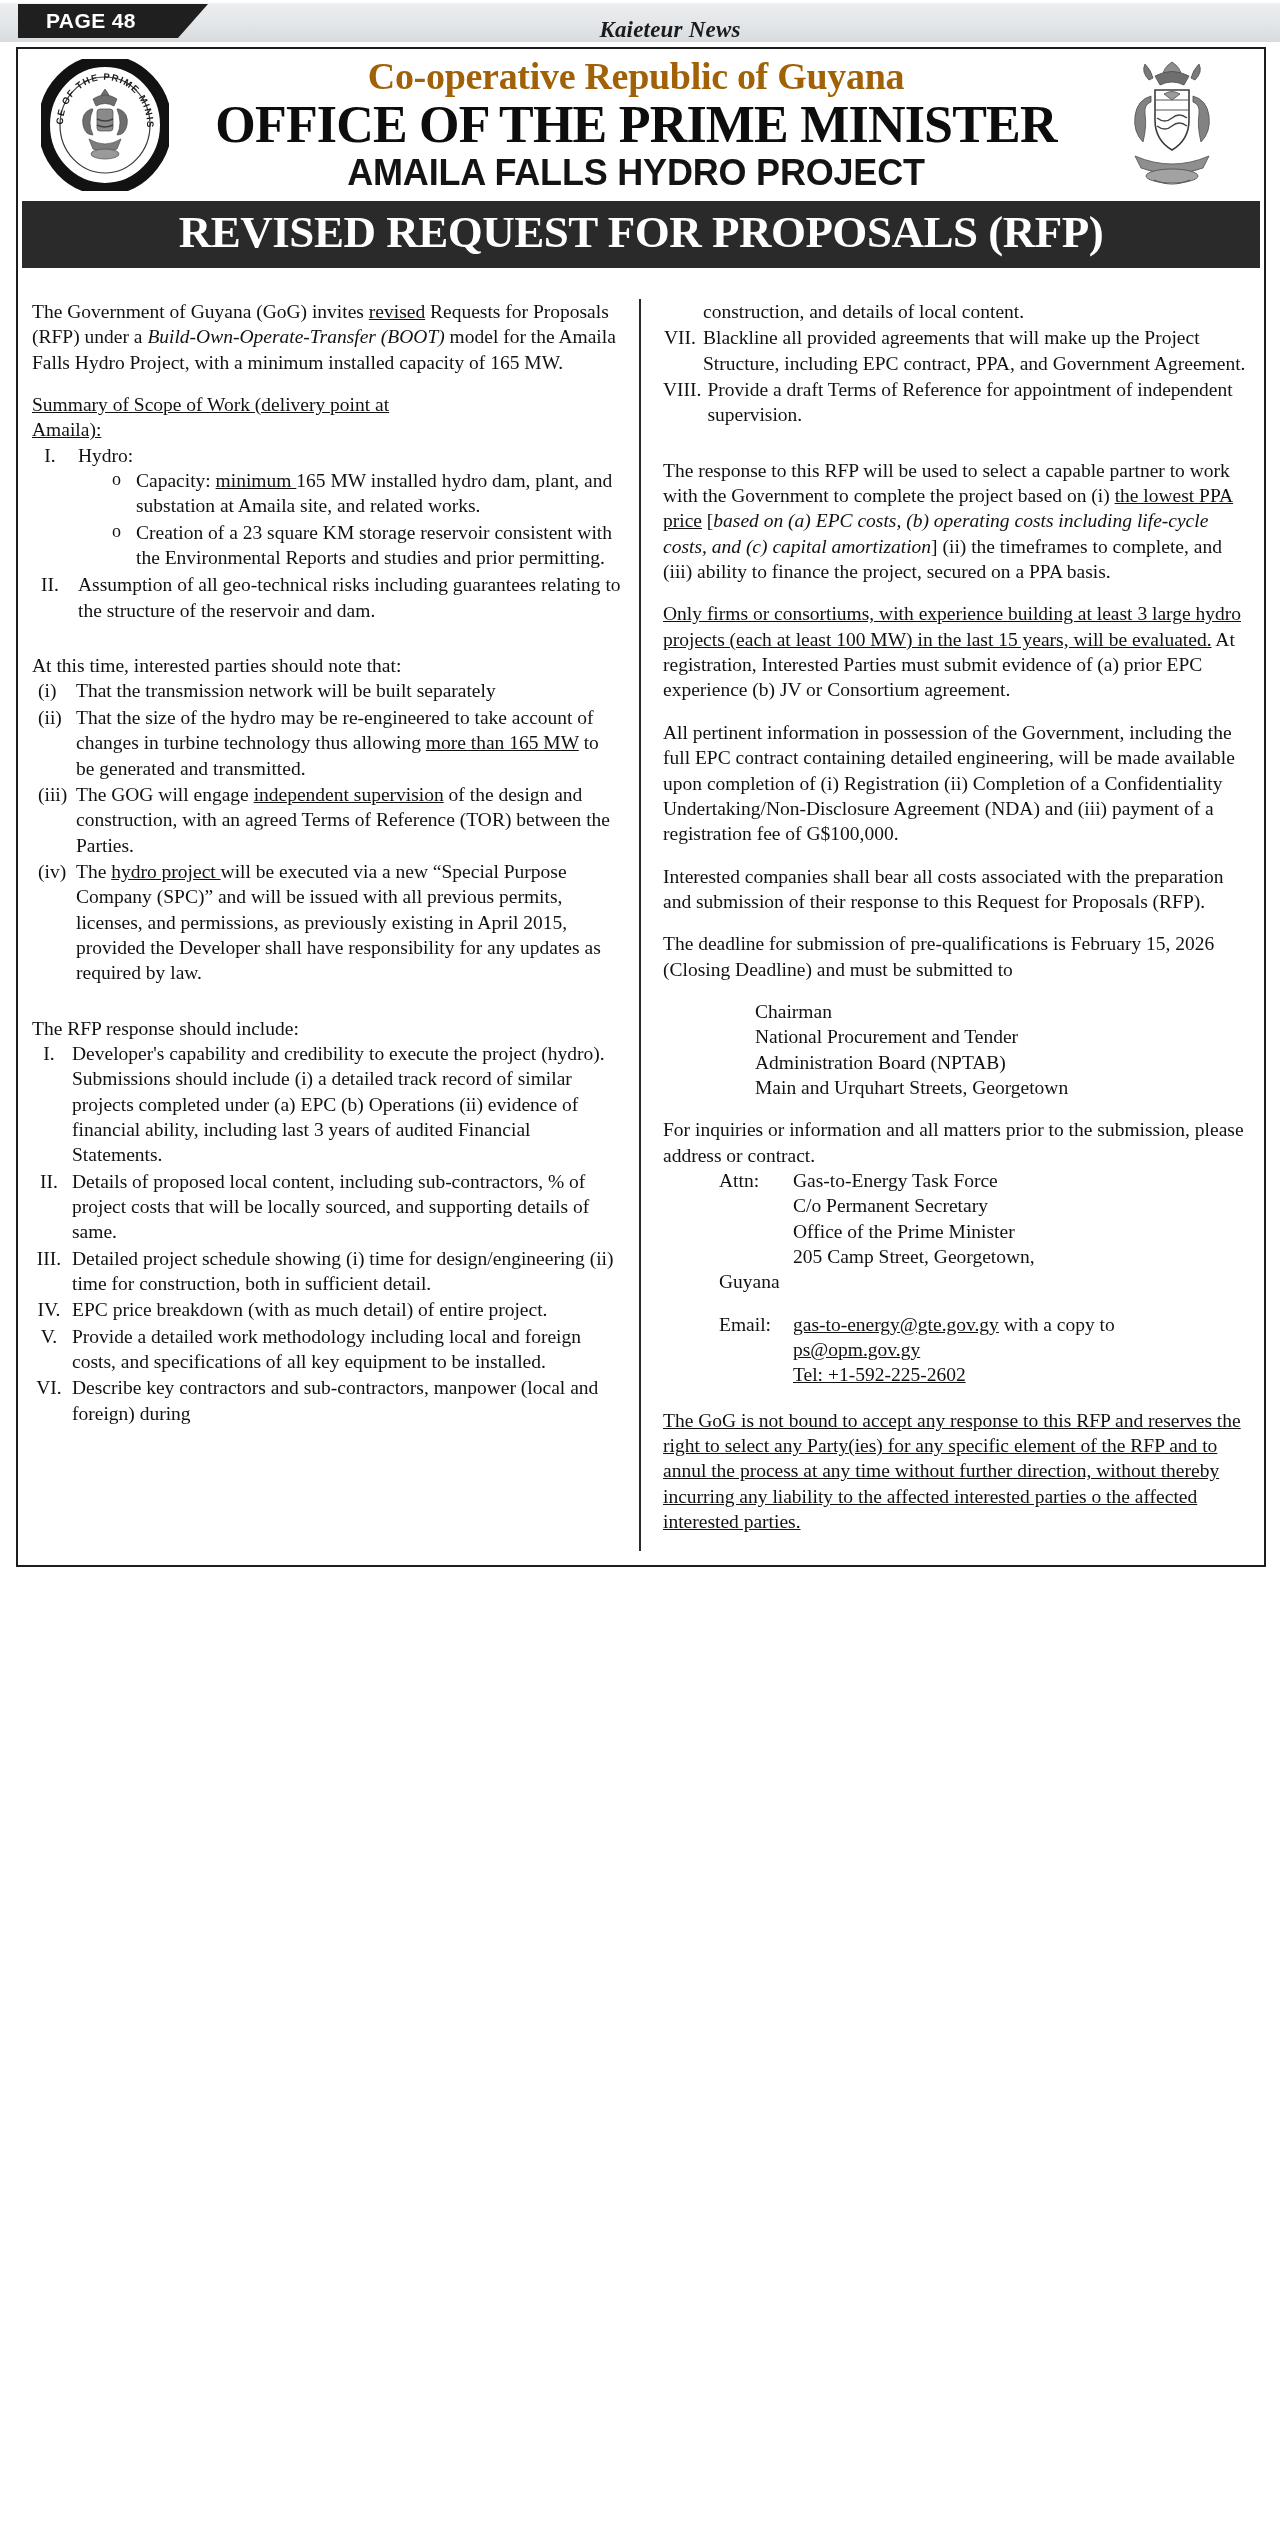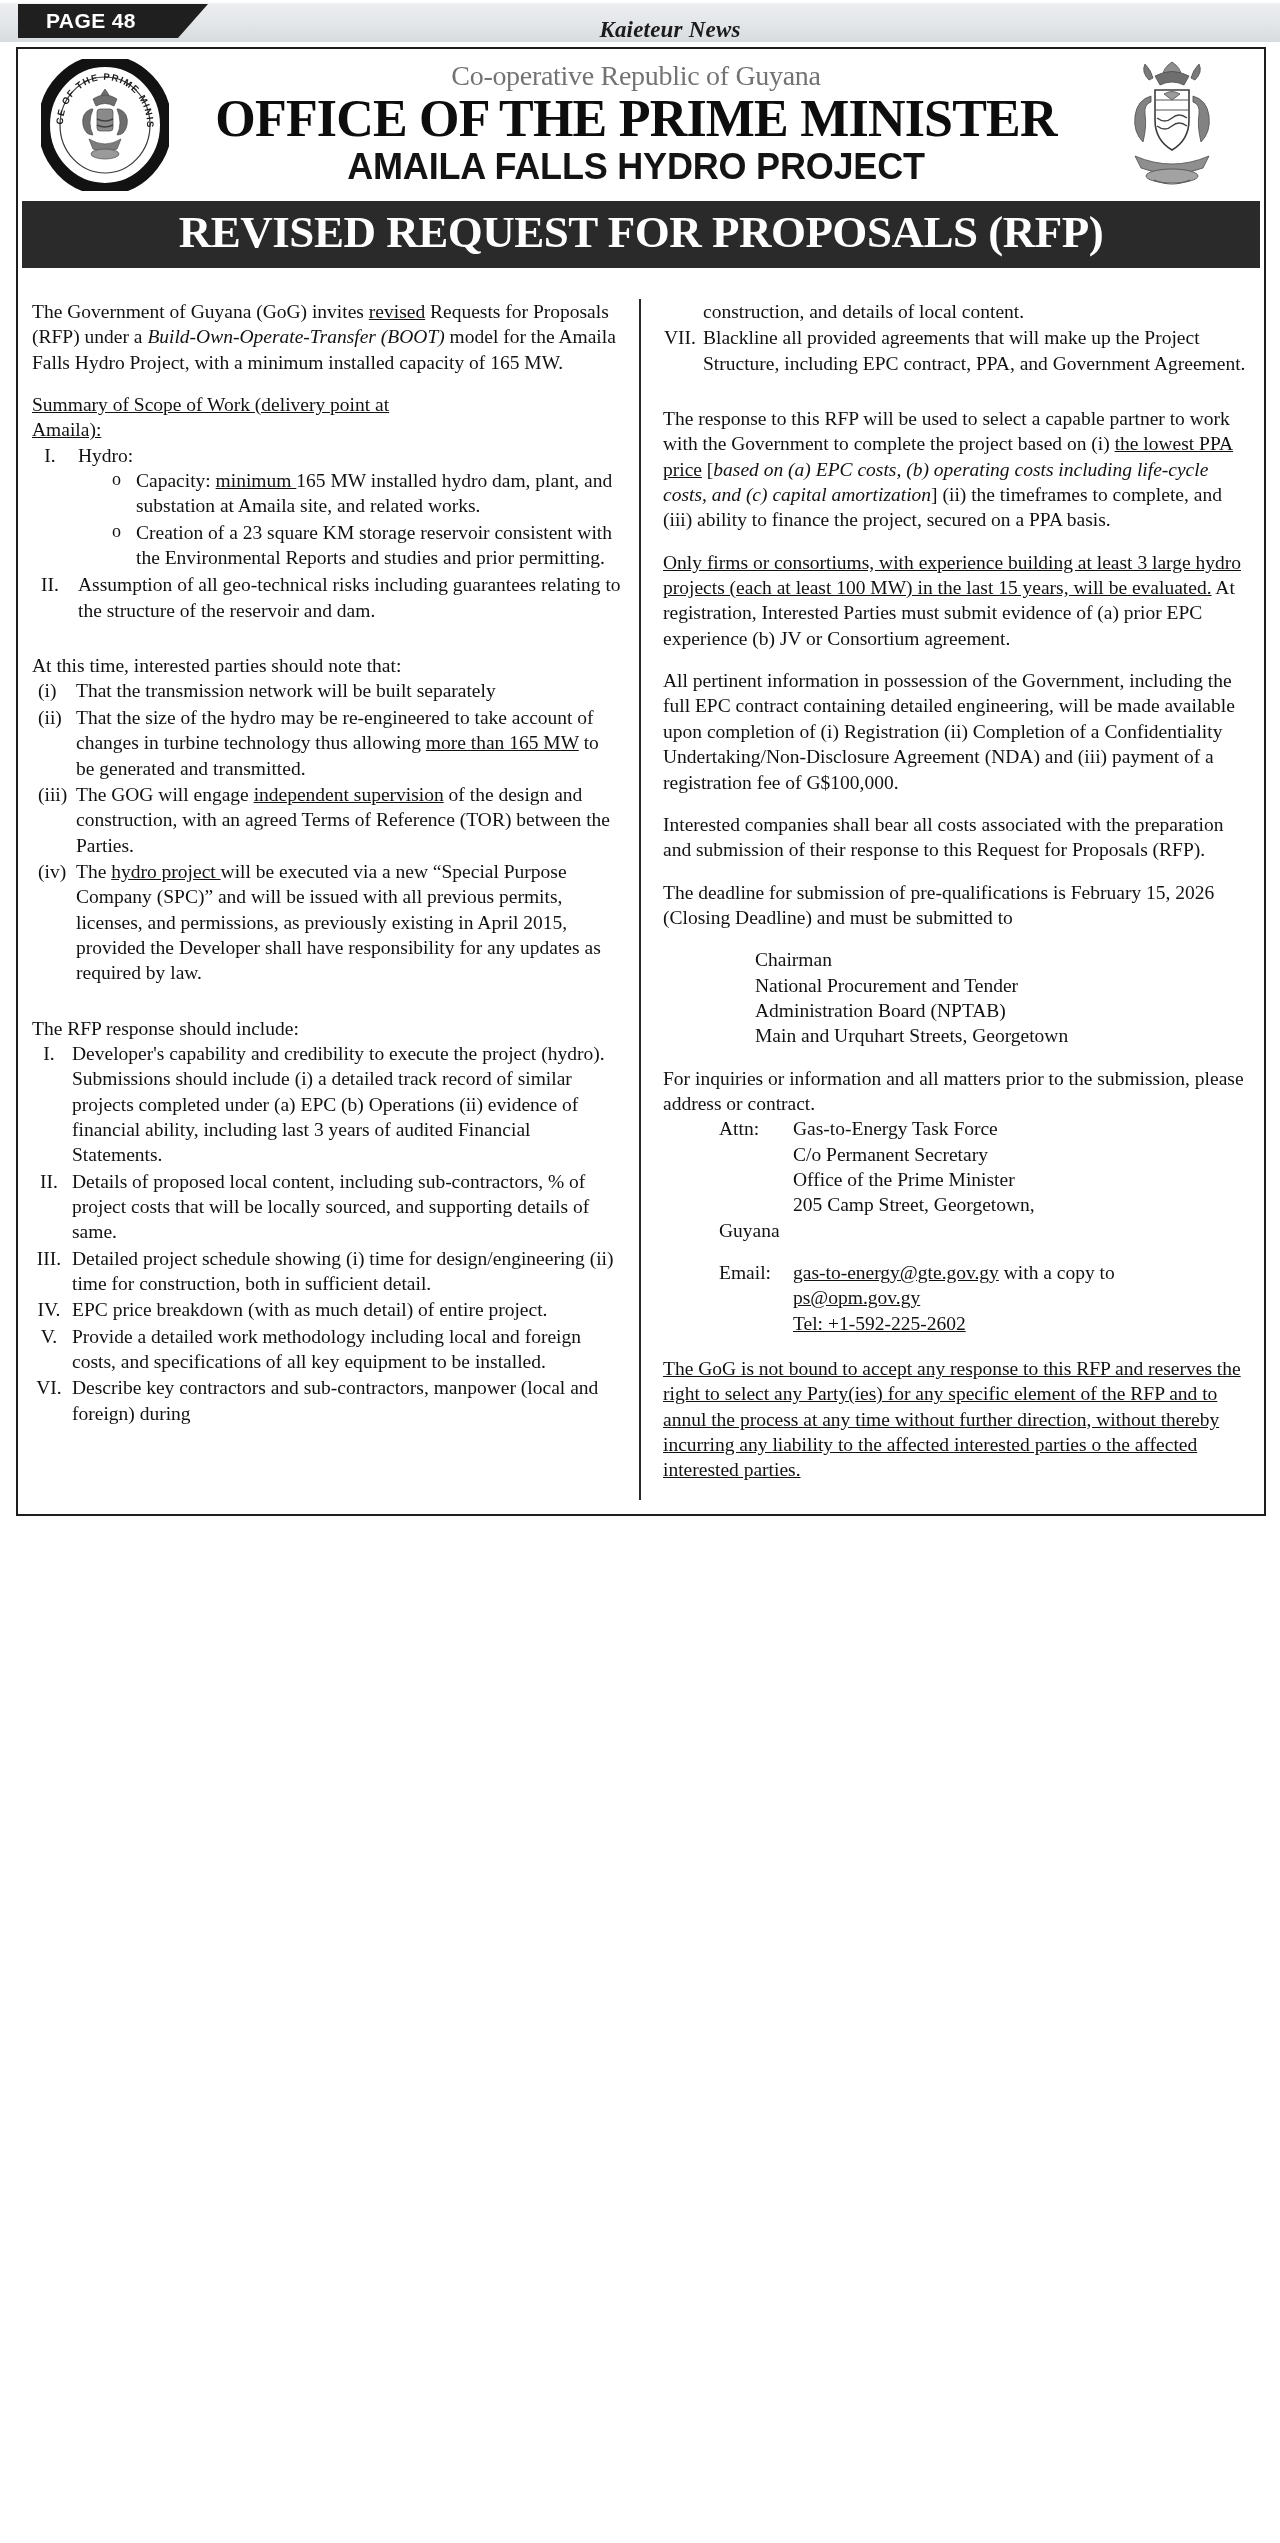--- a/index.html
+++ b/index.html
@@ -96,24 +96,24 @@
     justify-content: center;
   }
   .seal-right { width: 160px; }
   .letterhead-mid {
     flex: 1 1 auto;
     text-align: center;
     line-height: 1.02;
   }
   .lh-line1 {
     font-family: "Liberation Serif", "DejaVu Serif", serif;
-    font-weight: normal;
-    font-size: 28px;
+    font-weight: bold;
+    font-size: 38px;
     letter-spacing: -0.3px;
-    color: #737373;
+    color: #a16207;
     margin-bottom: 2px;
   }
   .lh-line2 {
     font-family: "Liberation Serif", "DejaVu Serif", serif;
     font-weight: bold;
     font-size: 52px;
     letter-spacing: -0.8px;
     color: #0d0d0d;
     margin: 2px 0 4px 0;
     white-space: nowrap;
@@ -412,20 +412,24 @@
 
       <ol class="roman narrowmark">
         <li>
           <span class="marker"></span>
           <span class="li-body">construction, and details of local content.</span>
         </li>
         <li>
           <span class="marker">VII.</span>
           <span class="li-body">Blackline all provided agreements that will make up the Project Structure, including EPC contract, PPA, and Government Agreement.</span>
         </li>
+        <li>
+          <span class="marker">VIII.</span>
+          <span class="li-body">Provide a draft Terms of Reference for appointment of independent supervision.</span>
+        </li>
       </ol>
 
       <div class="spacer-sm"></div>
 
       <p class="para"><span>The response to this RFP will be used to select a capable partner to work with the Government to complete the project based on (i) </span><span class="u">the lowest PPA price</span><span> [</span><span class="it">based on (a) EPC costs, (b) operating costs including life-cycle costs, and (c) capital amortization</span><span>] (ii) the timeframes to complete, and (iii) ability to finance the project, secured on a PPA basis.</span></p>
 
       <p class="para"><span class="u">Only firms or consortiums, with experience building at least 3 large hydro projects (each at least 100 MW) in the last 15 years, will be evaluated.</span><span>  At registration, Interested Parties must submit evidence of (a) prior EPC experience (b) JV or Consortium agreement.</span></p>
 
       <p class="para">All pertinent information in possession of the Government, including the full EPC contract containing detailed engineering, will be made available upon completion of (i) Registration (ii) Completion of a Confidentiality Undertaking/Non-Disclosure Agreement (NDA) and (iii) payment of a registration fee of G$100,000.</p>
 

